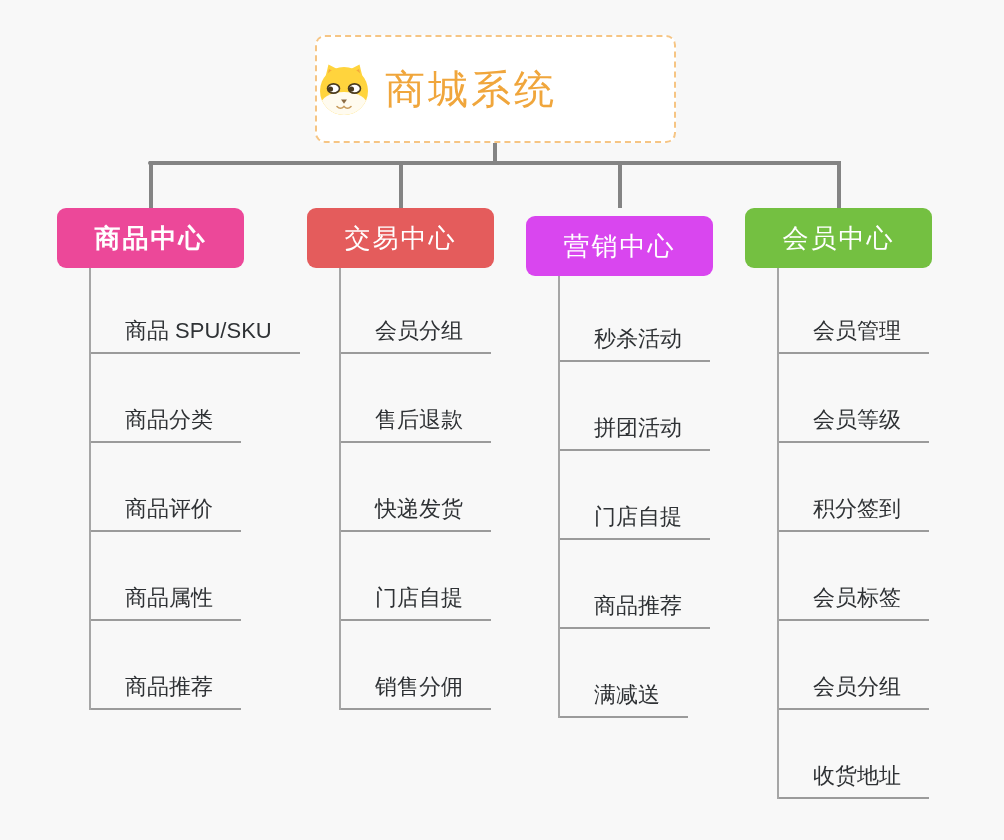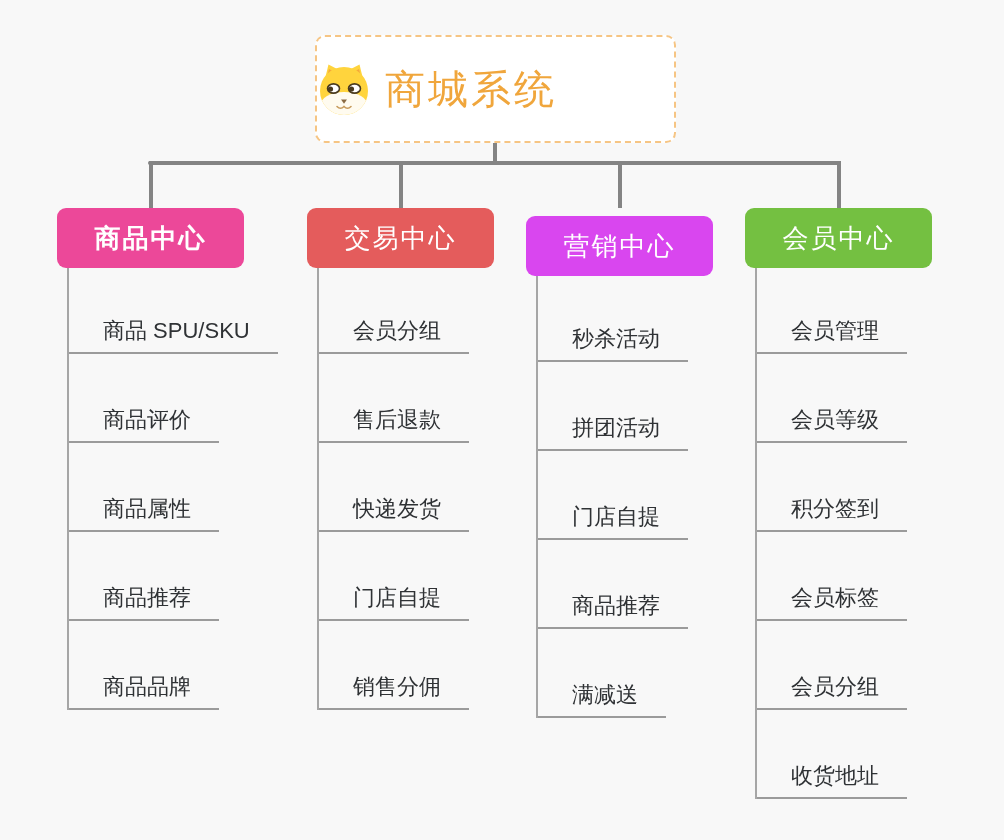--- a/index.html
+++ b/index.html
@@ -33,21 +33,21 @@
   .drop{position:absolute;top:161px;width:4px;height:47px;background:var(--line);}
 
   
   .branch{position:absolute;top:208px;width:260px;}
   .branch-header{
     width:187px;height:60px;border-radius:9px;
     display:flex;align-items:center;justify-content:center;
     color:#ffffff;font-size:26px;letter-spacing:2px;white-space:nowrap;
   }
   .branch-items{
-    margin-left:10px;width:max-content;
+    margin-left:32px;width:max-content;
     border-left:2px solid var(--leaf-vline);
   }
   .item{
     height:89px;display:flex;align-items:flex-end;
     width:max-content;white-space:nowrap;
     padding:0 28px 6px 34px;
     border-bottom:2px solid var(--leaf-underline);
     font-size:22px;color:#2F3235;
   }
   .item:first-child{height:86px;}
@@ -81,24 +81,24 @@
   </div>
 
   <div class="stem"></div>
   <div class="bus"></div>
 
 <div class="drop" style="left: 148.5px;"></div>
     <div class="branch" style="left: 57px;">
     <div class="branch-header" style="background: #ec4899; font-weight: bold;">商品中心</div>
     <div class="branch-items">
         <div class="item">商品 SPU/SKU</div>
+        <div class="item">商品分类</div>
         <div class="item">商品评价</div>
         <div class="item">商品属性</div>
         <div class="item">商品推荐</div>
-        <div class="item">商品品牌</div>
       </div>
   </div>
     <div class="drop" style="left: 398.5px;"></div>
     <div class="branch" style="left: 307px;">
     <div class="branch-header" style="background: rgb(228, 92, 92);">交易中心</div>
     <div class="branch-items">
         <div class="item">会员分组</div>
         <div class="item">售后退款</div>
         <div class="item">快递发货</div>
         <div class="item">门店自提</div>

